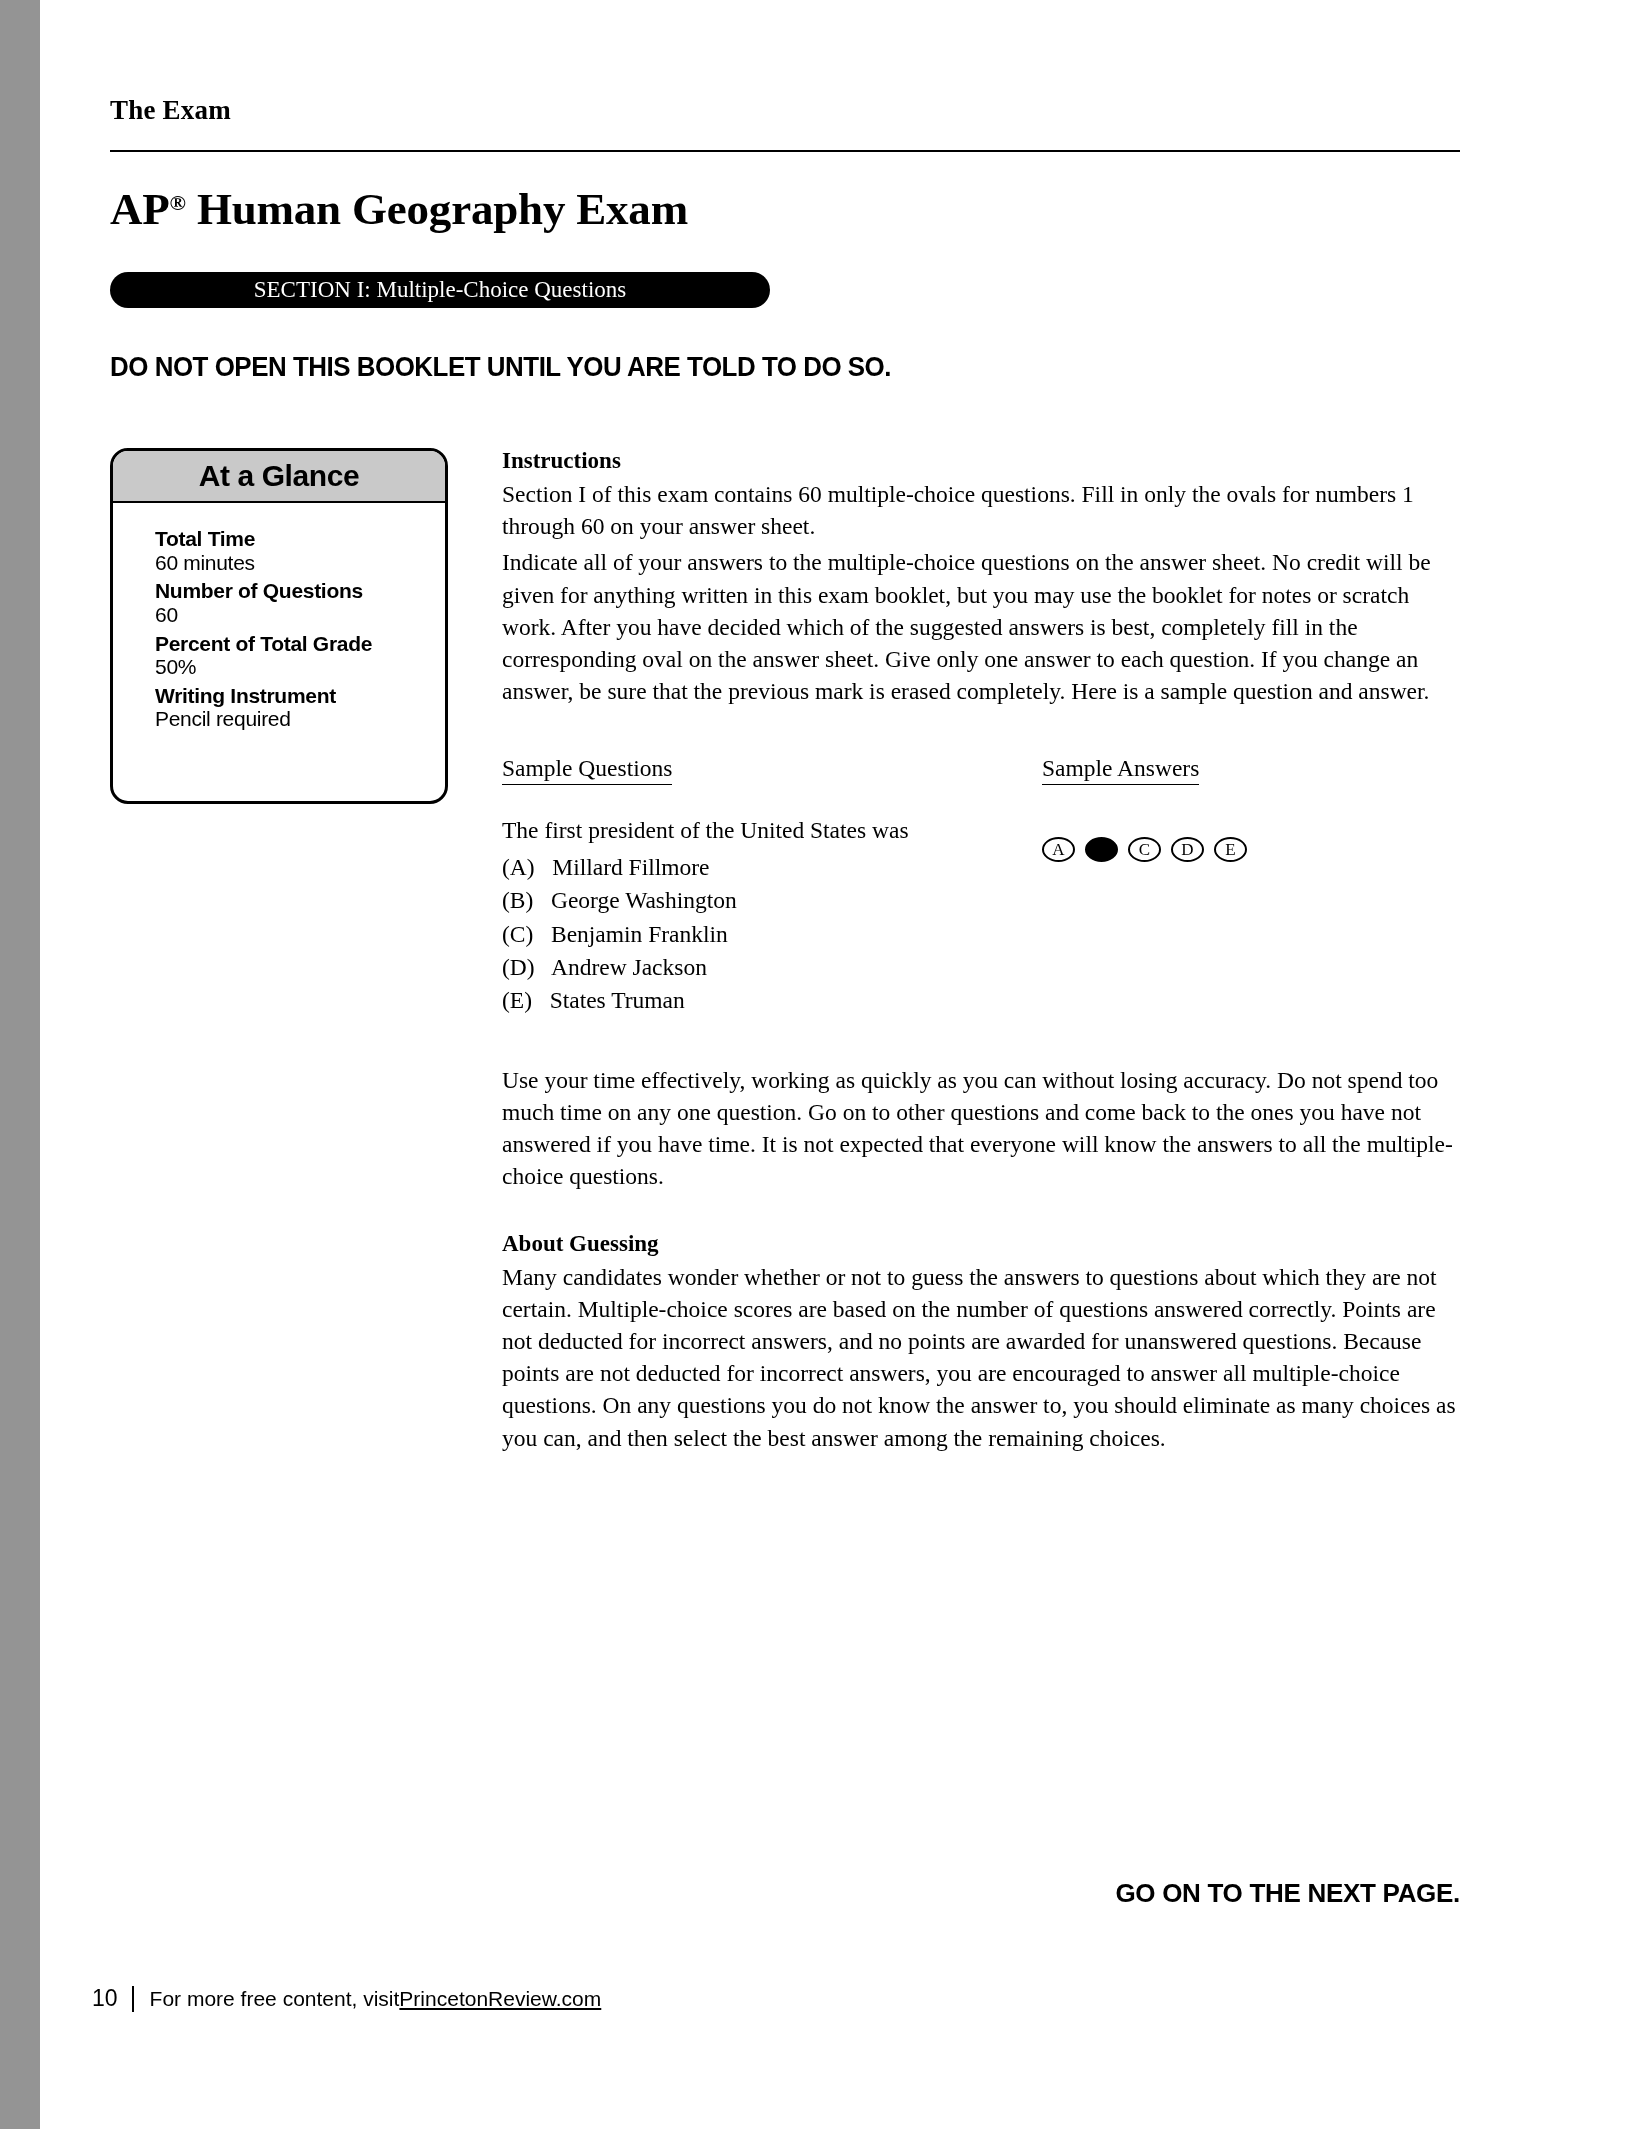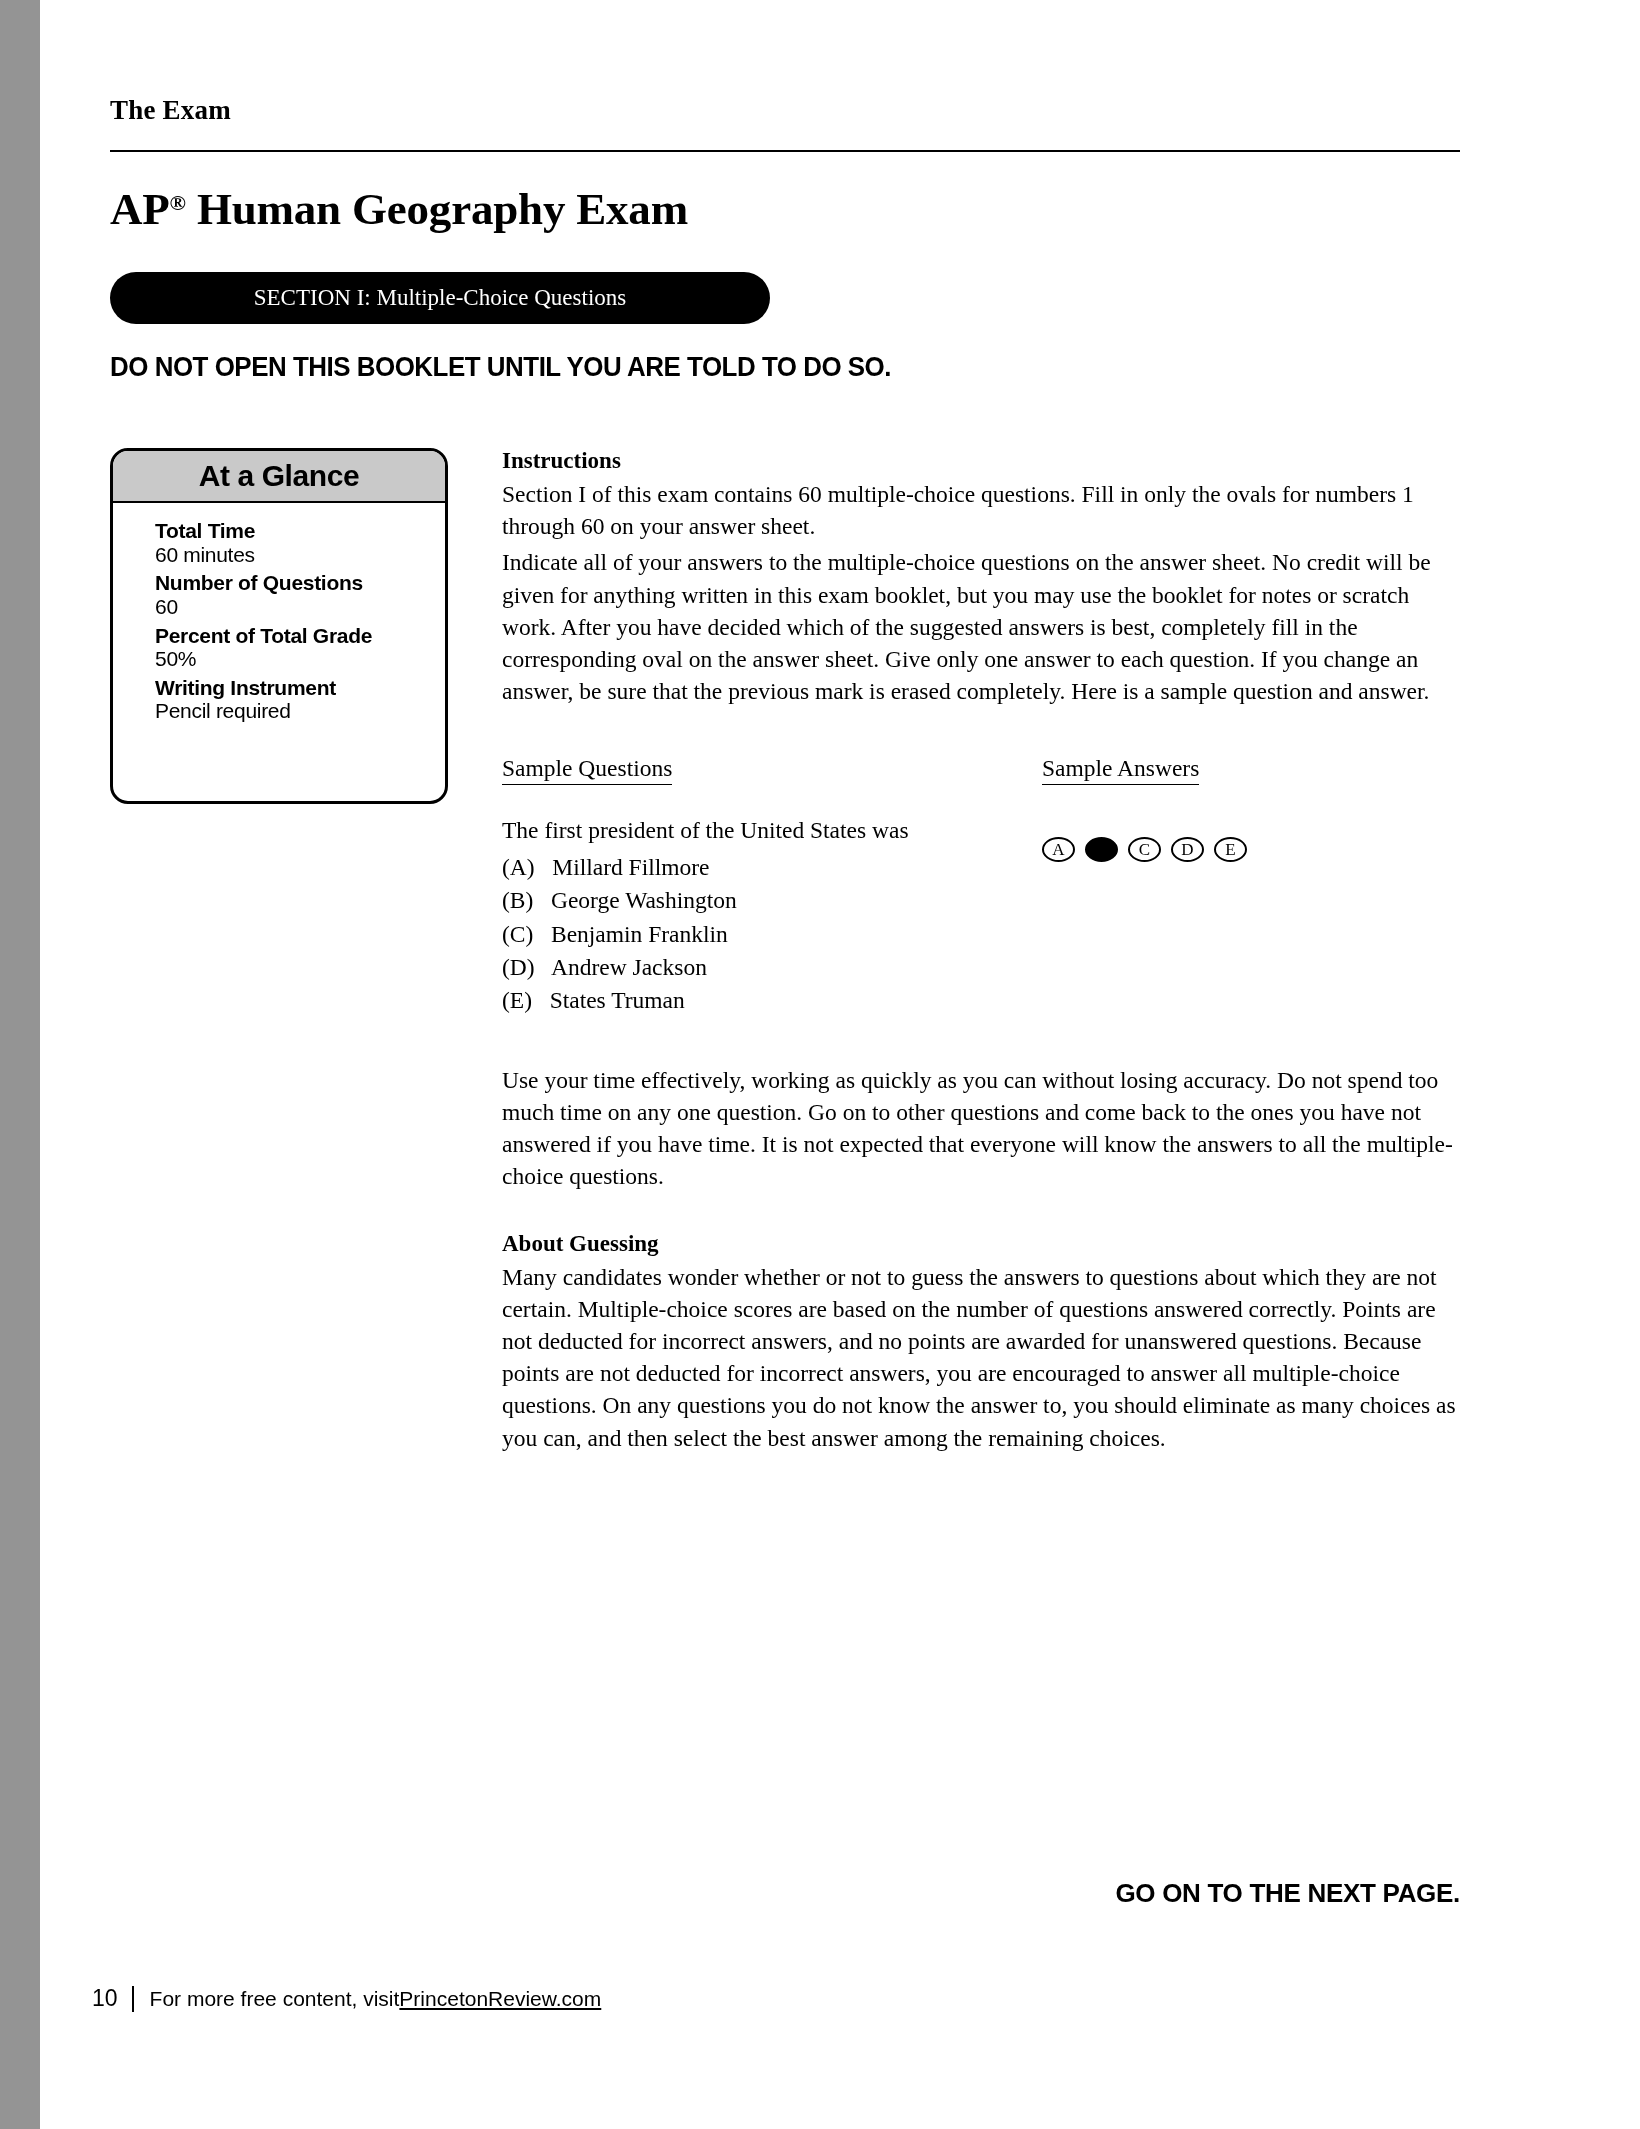--- a/index.html
+++ b/index.html
@@ -67,21 +67,21 @@
   .exam-title .reg {
     font-size: 22px;
     vertical-align: 14px;
   }
   
   .section-banner {
     position: absolute;
     left: 0;
     top: 272px;
     width: 660px;
-    height: 52px;
+    height: 36px;
     background: #000;
     border-radius: 26px;
     color: #fff;
     display: flex;
     align-items: center;
     justify-content: center;
     font-family: "Liberation Serif", serif;
     font-size: 23px;
   }
   
@@ -115,21 +115,21 @@
     border-bottom: 2px solid #000;
     display: flex;
     align-items: center;
     justify-content: center;
     font-family: "Liberation Sans", sans-serif;
     font-weight: bold;
     font-size: 30px;
     letter-spacing: -0.4px;
   }
   .glance-body {
-    padding: 16px 0 0 42px;
+    padding: 24px 0 0 42px;
     border-radius: 9px;
   }
   .glance-label {
     font-family: "Liberation Sans", sans-serif;
     font-weight: bold;
     font-size: 21px;
     letter-spacing: -0.3px;
     line-height: 1.12;
   }
   .glance-value {

